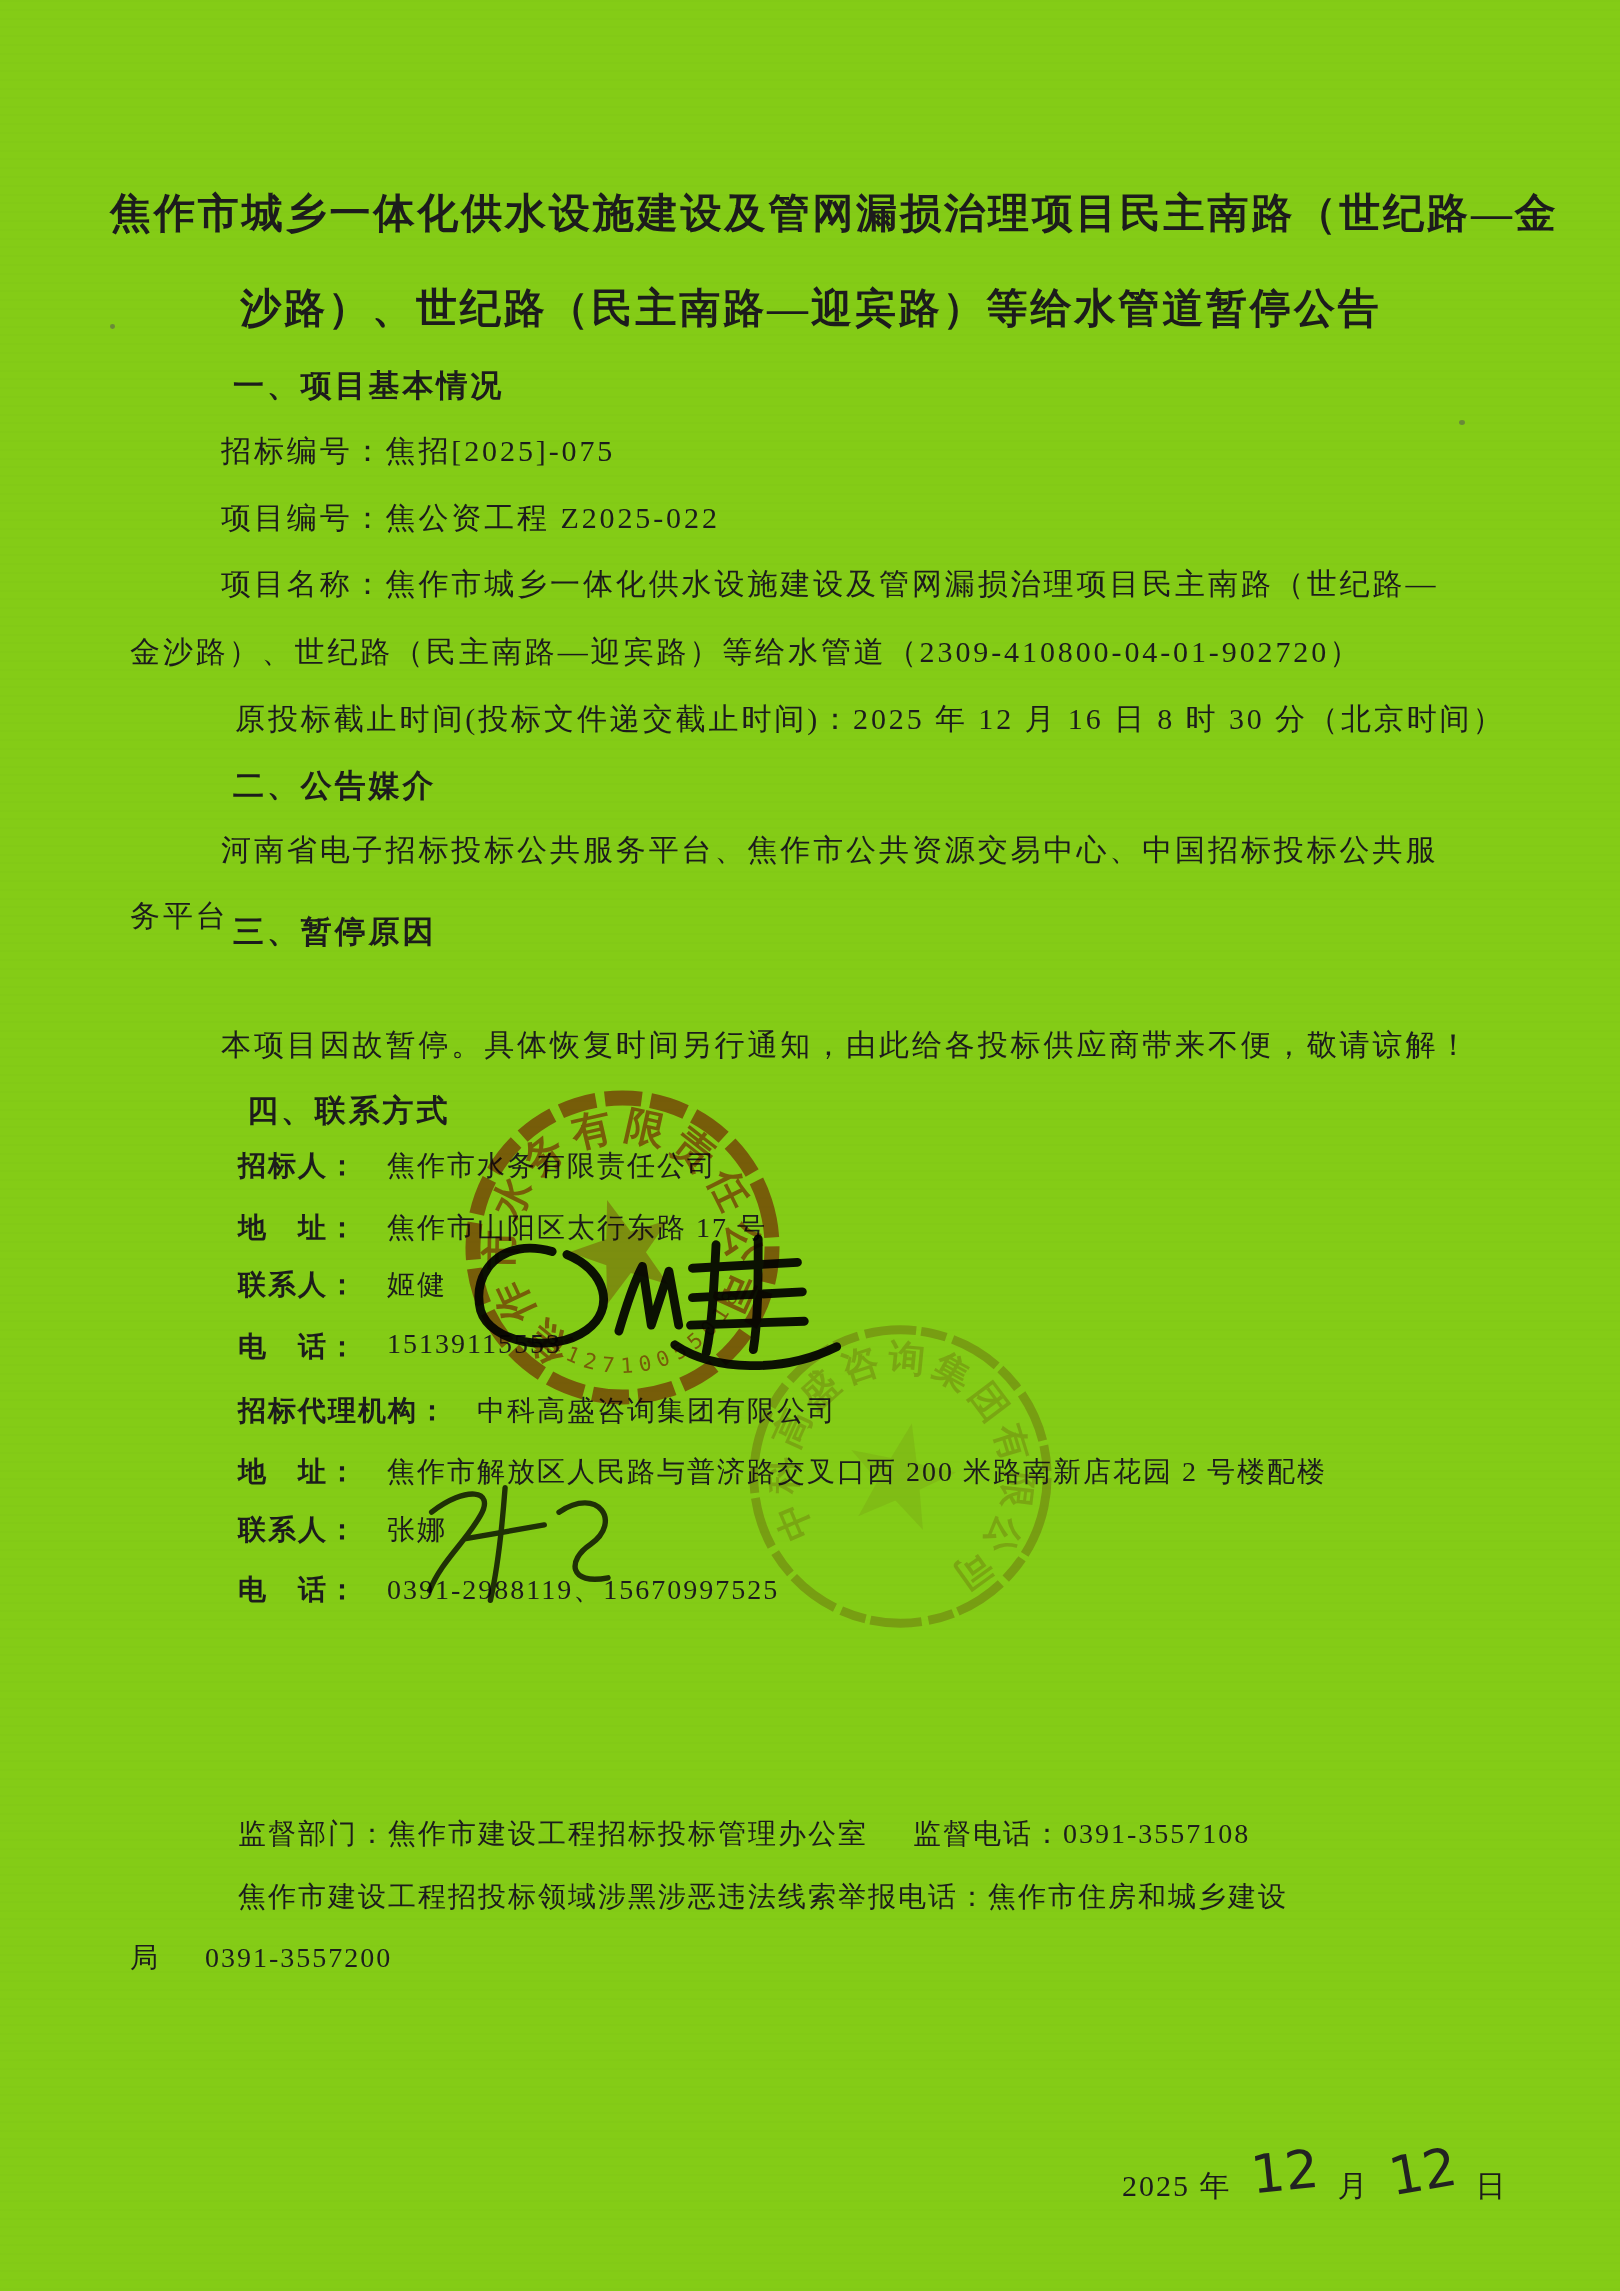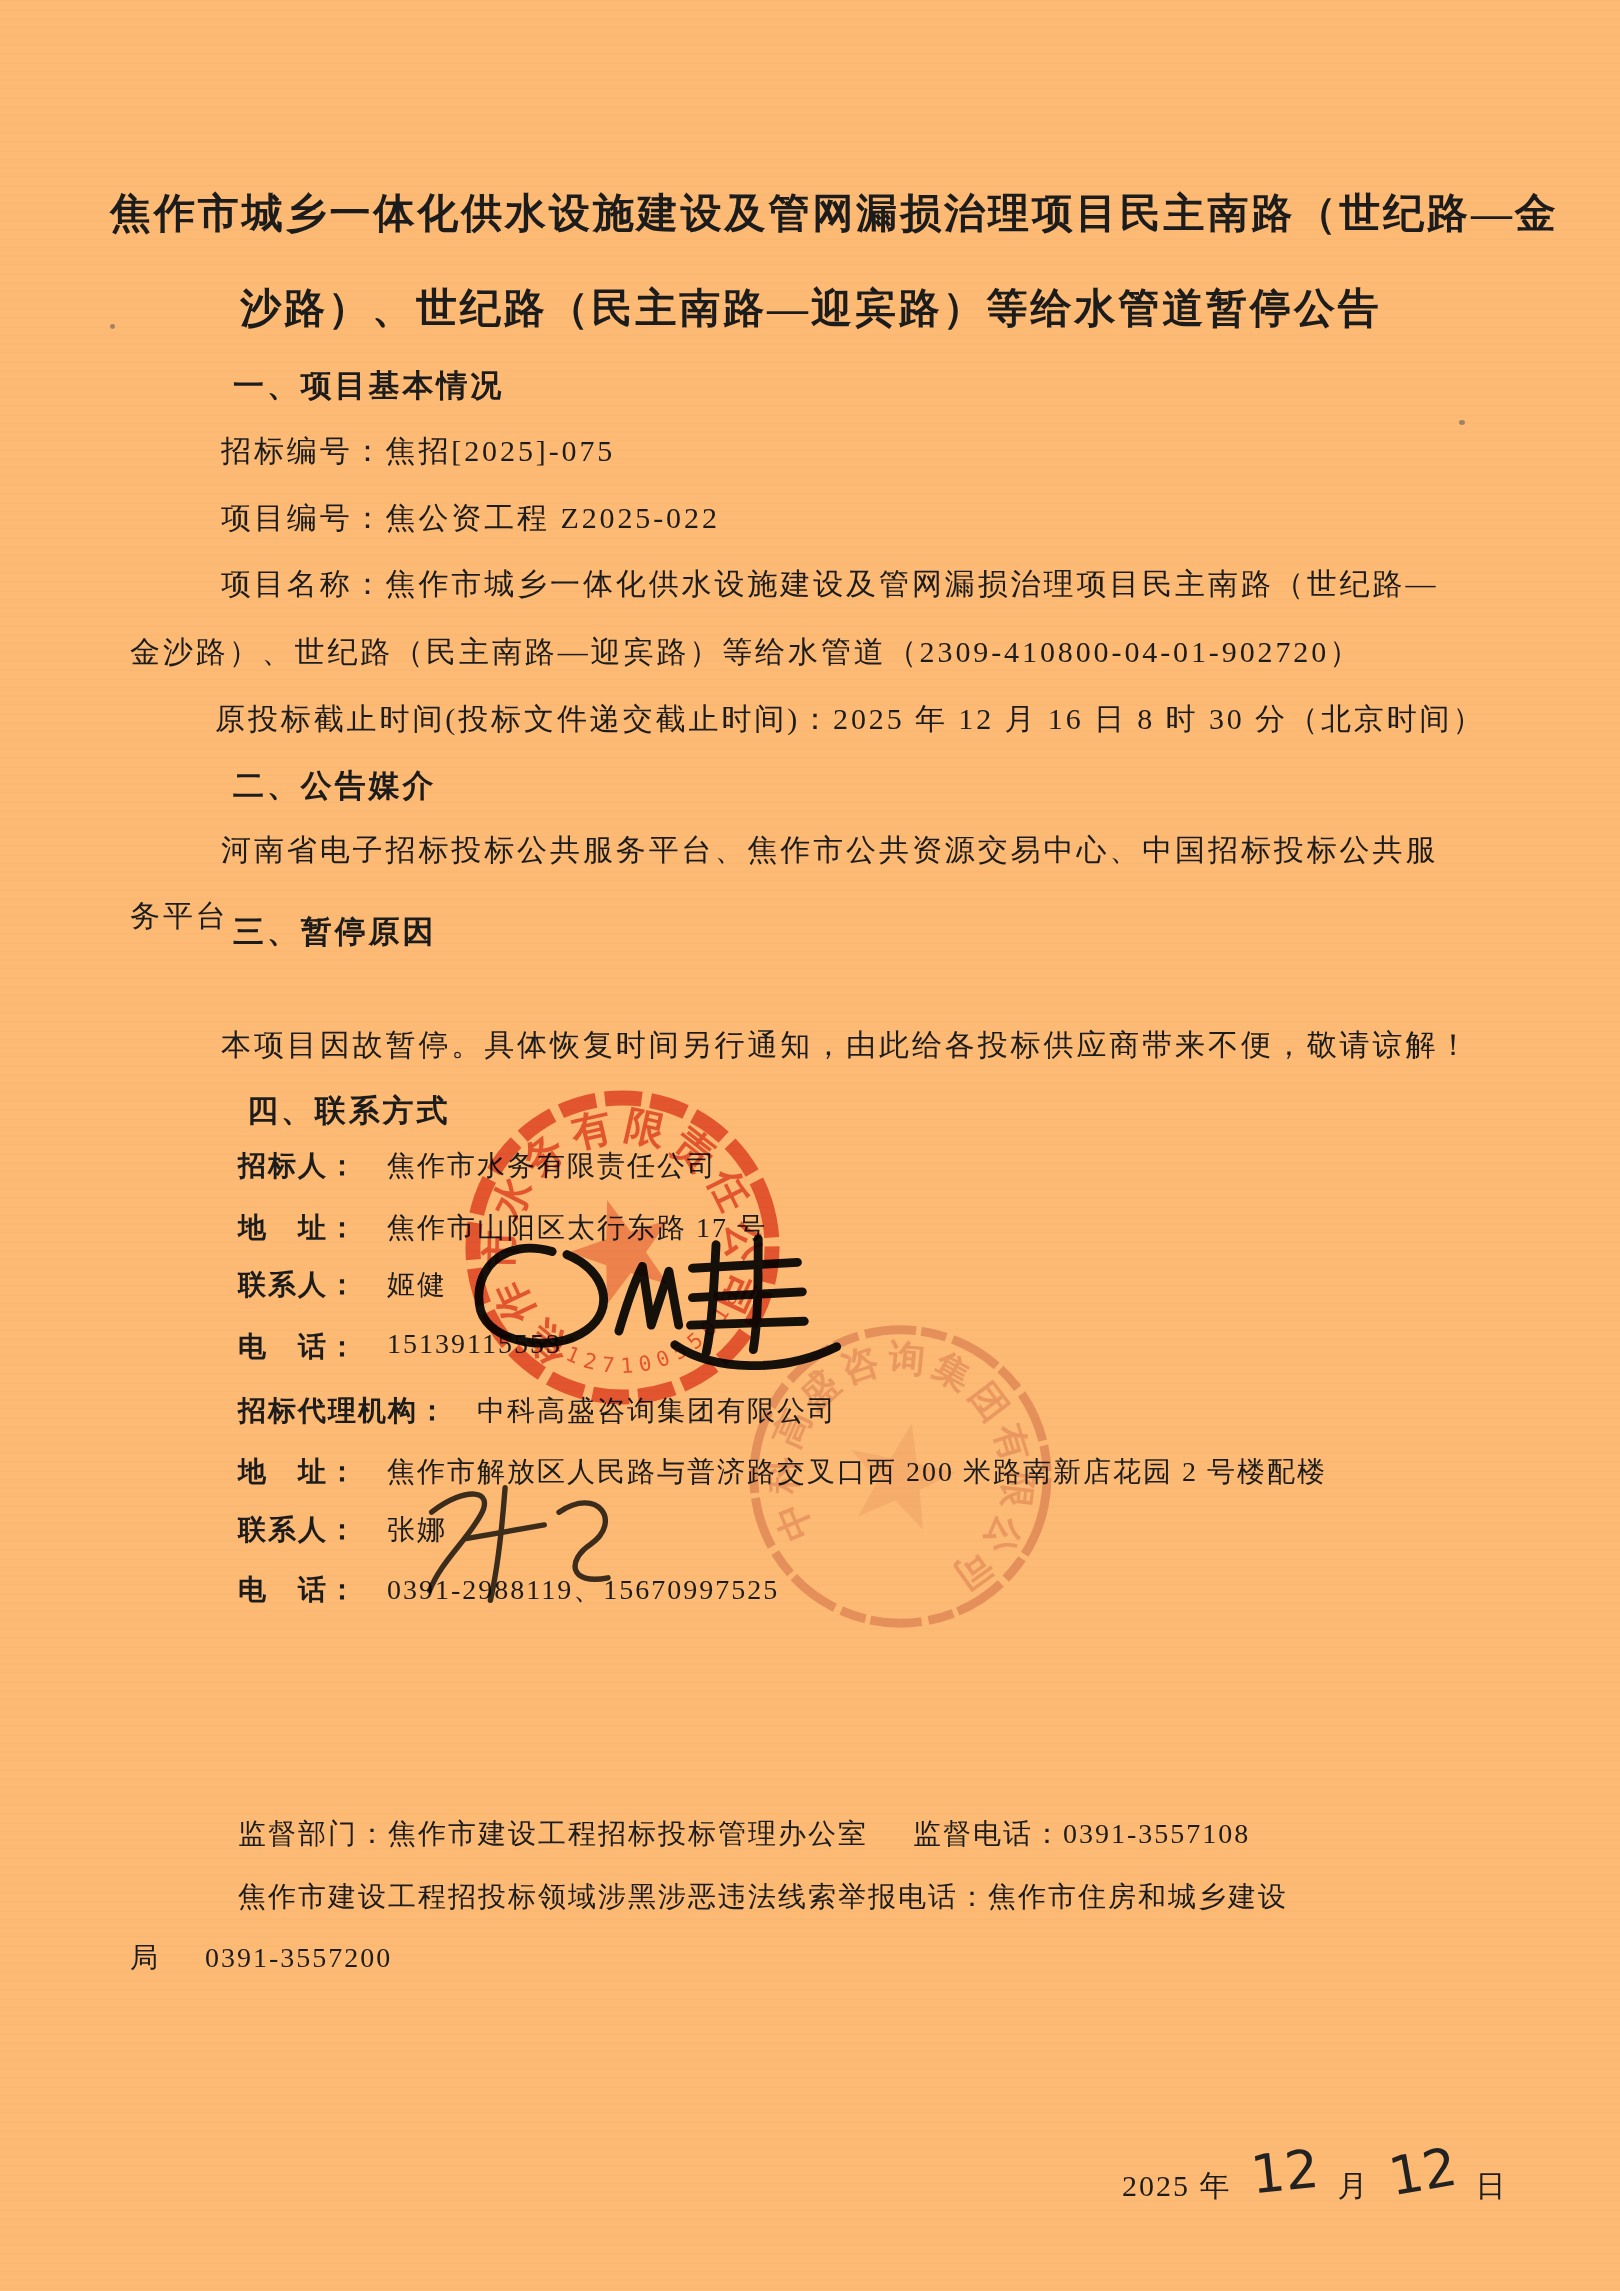--- a/index.html
+++ b/index.html
@@ -1,18 +1,18 @@
 <!DOCTYPE html>
 <html><head>
 <meta charset="utf-8">
 <style>
   html,body{margin:0;padding:0;background:#9a9a9a;}
   .page{
     position:relative;width:1620px;height:2292px;margin:0 auto;
-    background:#fdba74;overflow:hidden;
+    background:#84cc16;overflow:hidden;
     font-family:"Liberation Serif","DejaVu Serif",serif;color:#1c1c1c;
   }
   .scanlines{
     position:absolute;inset:0;pointer-events:none;z-index:1;
     background:repeating-linear-gradient(180deg,rgba(0,0,0,0.012) 0 2px,rgba(0,0,0,0) 2px 8.8px);
   }
   .abs{position:absolute;white-space:nowrap;z-index:2;}
   .title{
     left:110px;width:1402px;text-align:center;
     font-weight:bold;font-size:41px;letter-spacing:2.9px;
@@ -44,21 +44,21 @@
   <div class="scanlines"></div>
 
   <div class="abs title" style="top:186px">焦作市城乡一体化供水设施建设及管网漏损治理项目民主南路（世纪路—金</div>
   <div class="abs title" style="top:281px">沙路）、世纪路（民主南路—迎宾路）等给水管道暂停公告</div>
 
   <div class="abs heading" style="top:365px;left:221px">一、项目基本情况</div>
   <div class="abs body-line" style="top:431px;left:221px">招标编号：焦招[2025]-075</div>
   <div class="abs body-line" style="top:498px;left:221px">项目编号：焦公资工程 Z2025-022</div>
   <div class="abs body-line" style="top:564px;left:221px">项目名称：焦作市城乡一体化供水设施建设及管网漏损治理项目民主南路（世纪路—</div>
   <div class="abs body-line" style="top:632px;left:130px">金沙路）、世纪路（民主南路—迎宾路）等给水管道（2309-410800-04-01-902720）</div>
-  <div class="abs body-line" style="top:699px;left:215px">原投标截止时间(投标文件递交截止时间)：2025 年 12 月 16 日 8 时 30 分（北京时间）</div>
+  <div class="abs body-line" style="top:699px;left:235px">原投标截止时间(投标文件递交截止时间)：2025 年 12 月 16 日 8 时 30 分（北京时间）</div>
 
   <div class="abs heading" style="top:765px;left:221px">二、公告媒介</div>
   <div class="abs body-line" style="top:830px;left:221px">河南省电子招标投标公共服务平台、焦作市公共资源交易中心、中国招标投标公共服</div>
   <div class="abs body-line" style="top:896px;left:130px">务平台</div>
 
   <div class="abs heading" style="top:911px;left:221px">三、暂停原因</div>
   <div class="abs body-line" style="top:1025px;left:221px">本项目因故暂停。具体恢复时间另行通知，由此给各投标供应商带来不便，敬请谅解！</div>
 
   <div class="abs heading" style="top:1090px;left:235px">四、联系方式</div>
 

